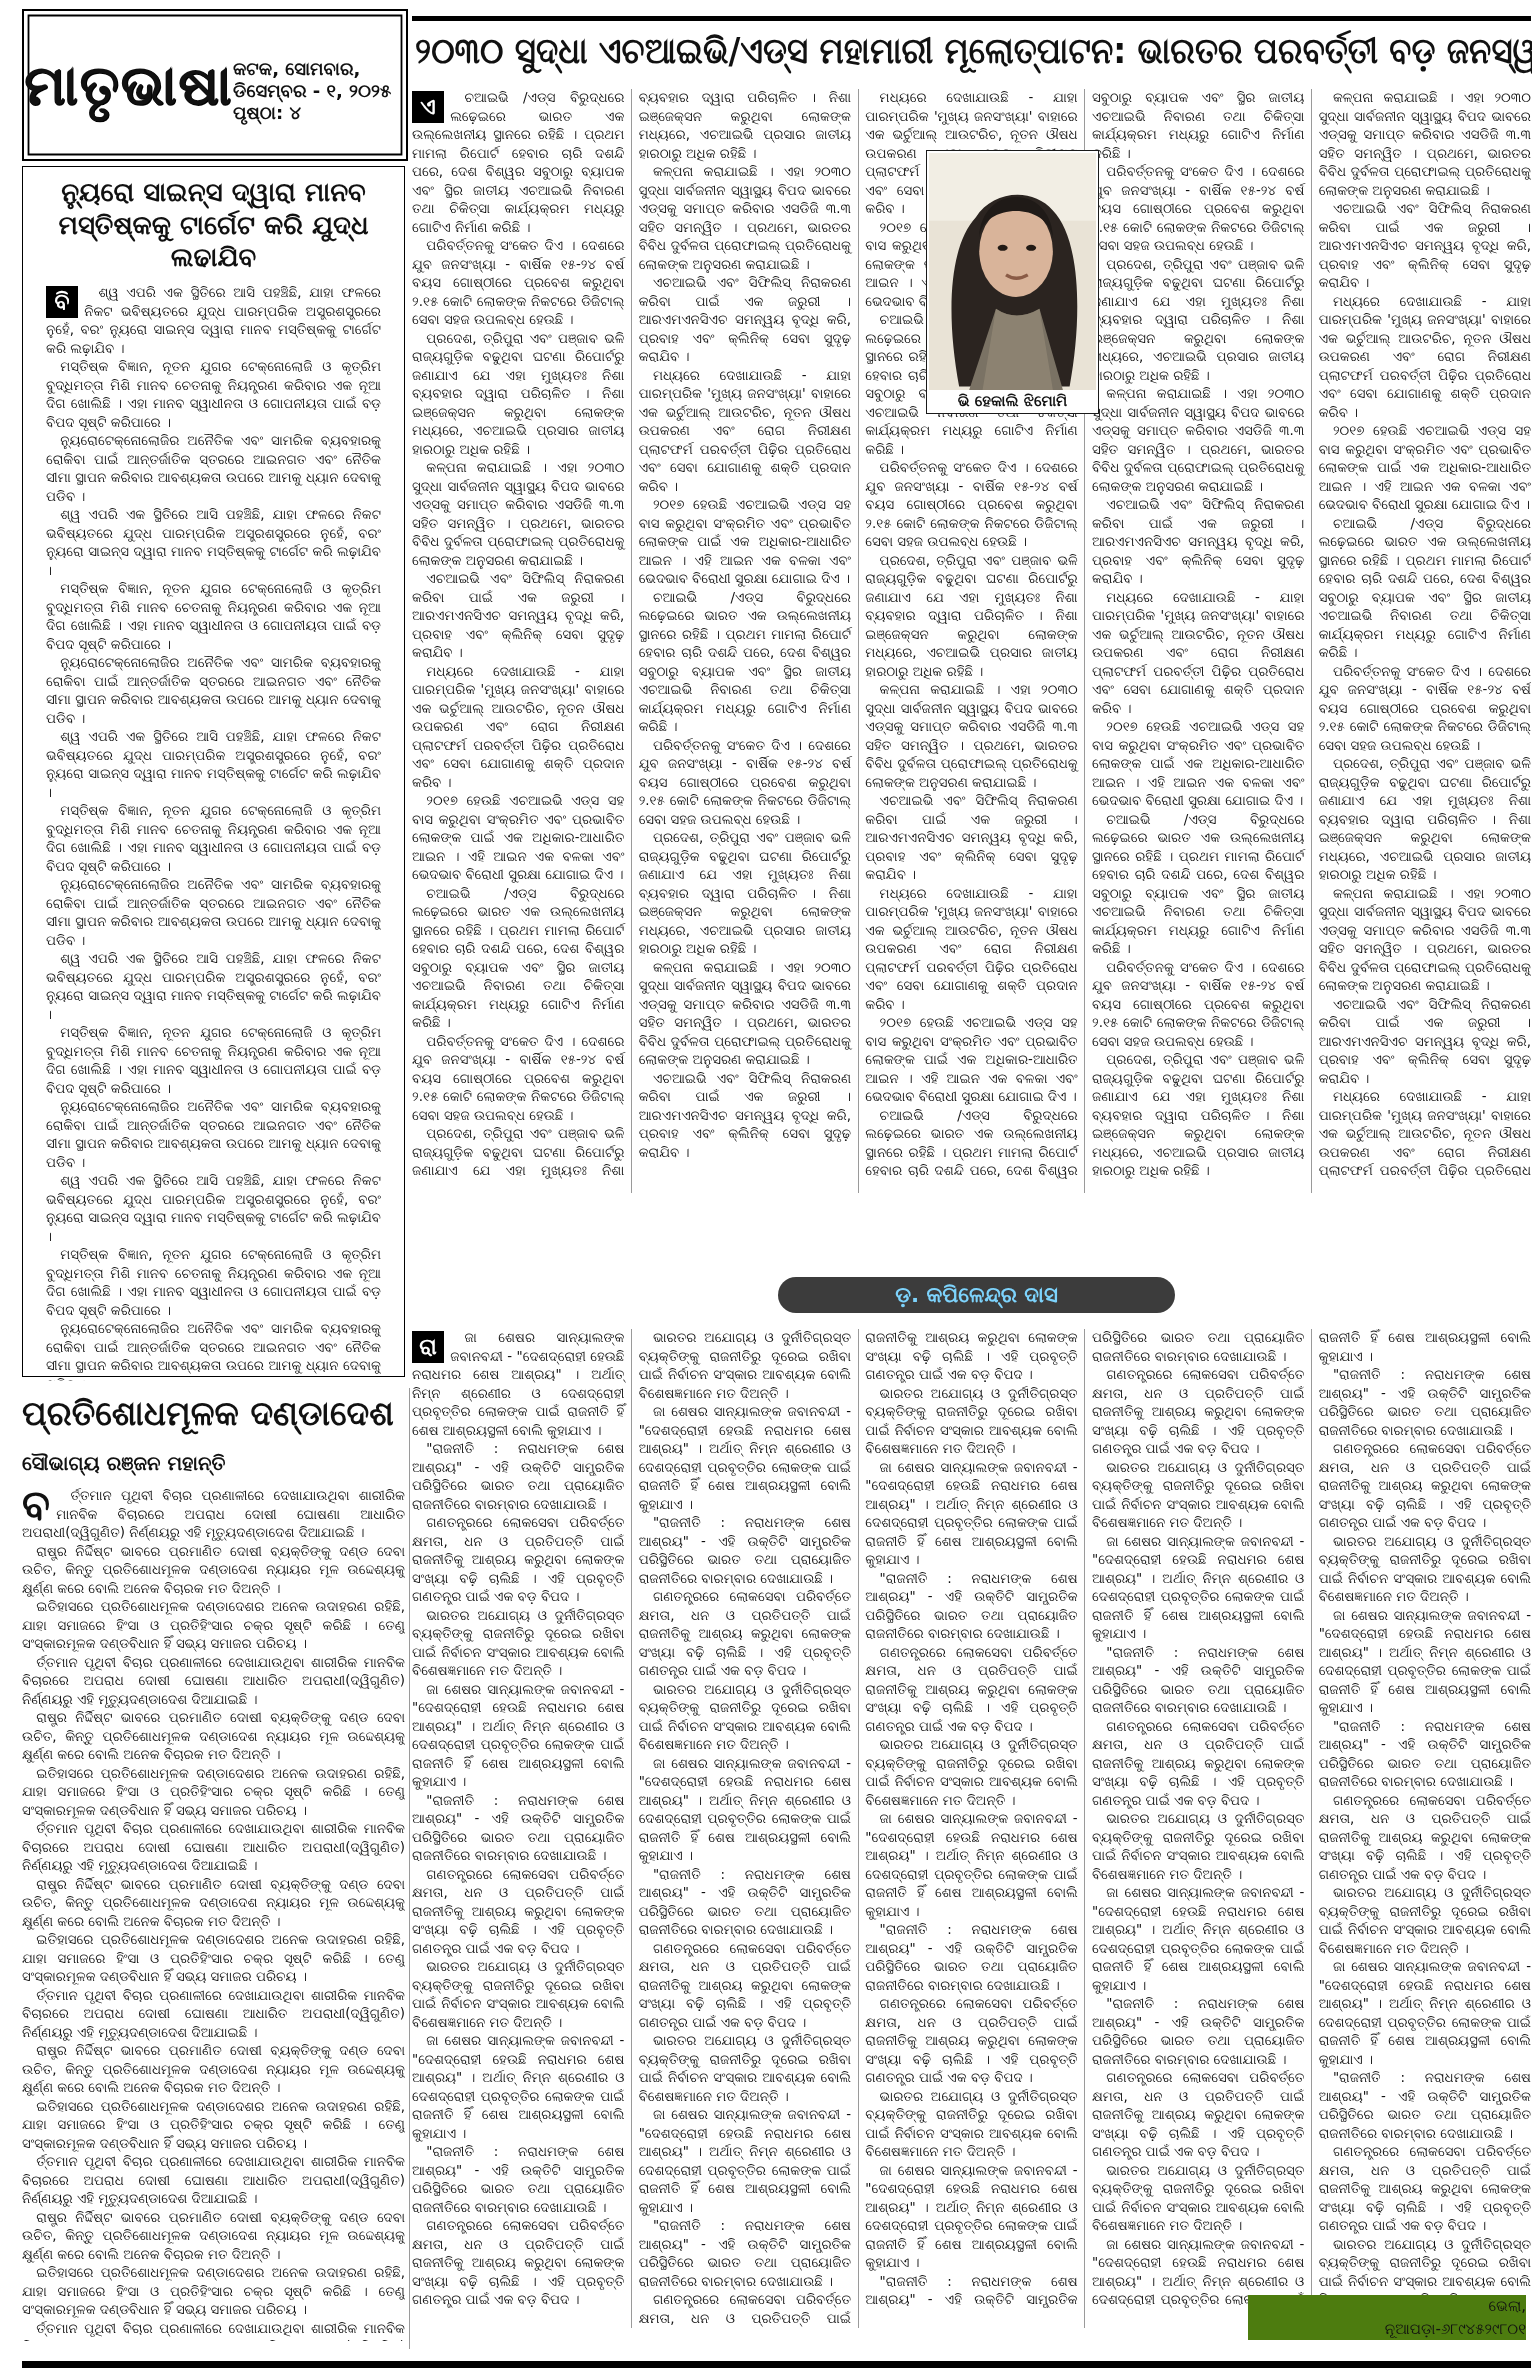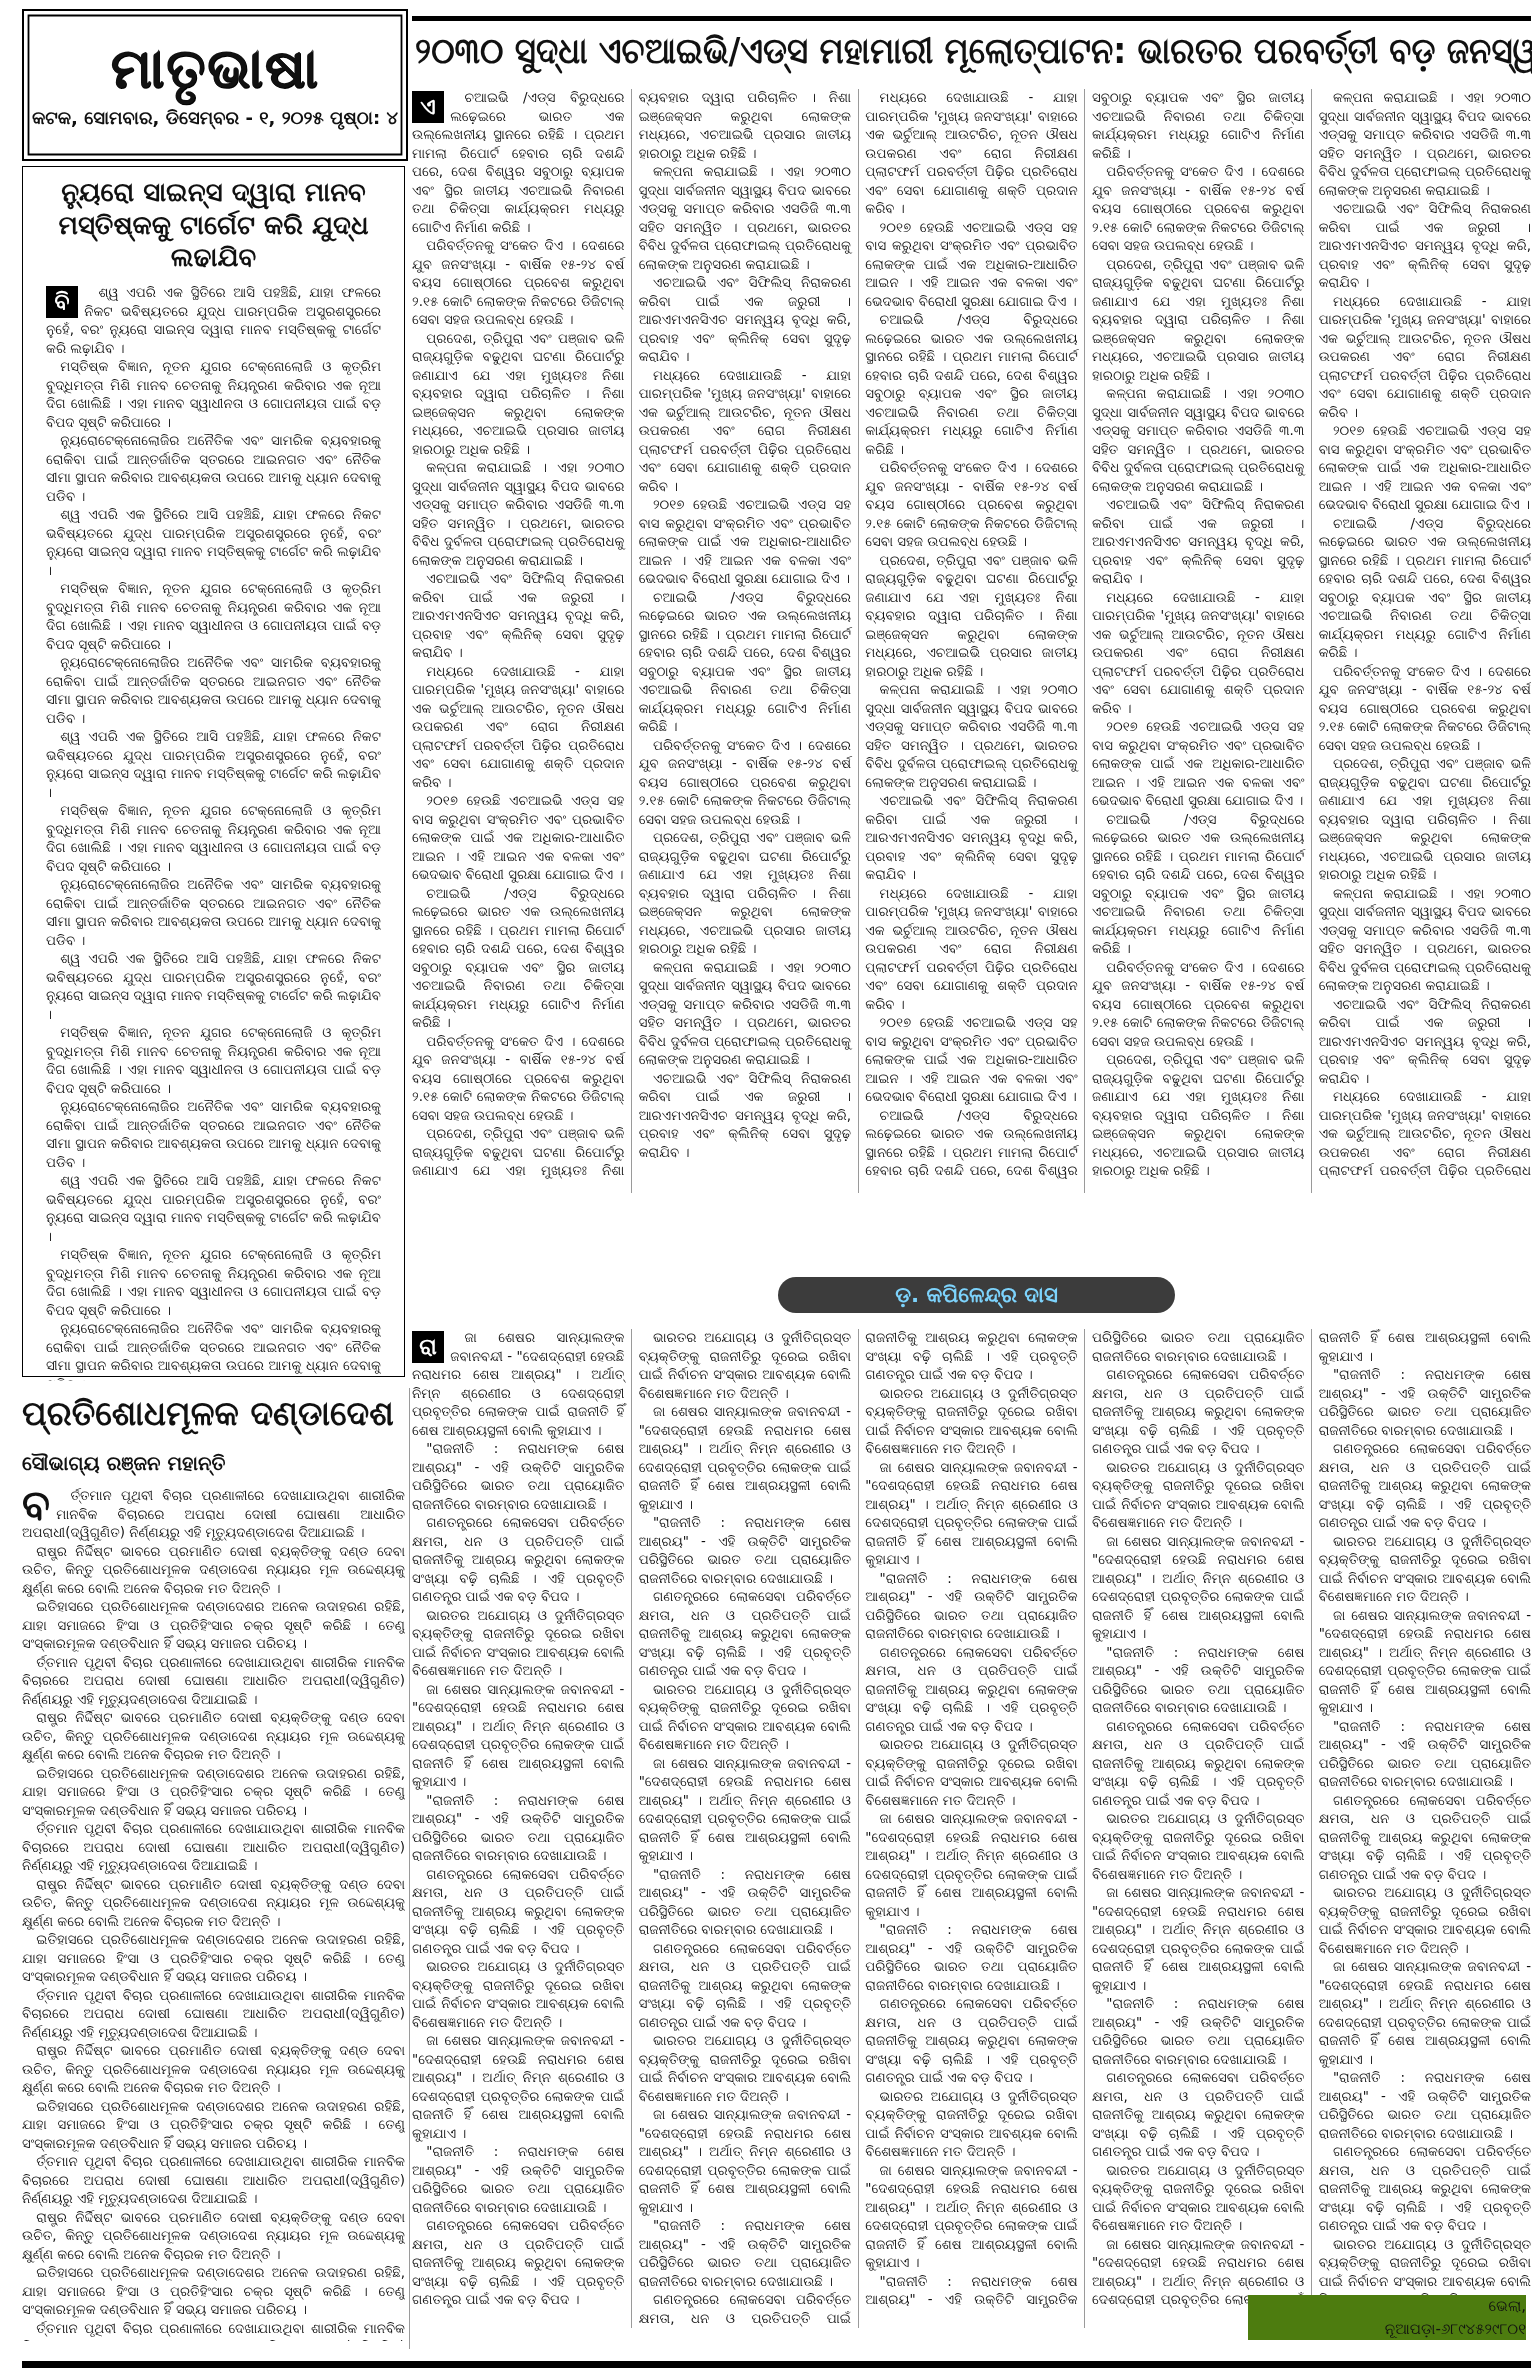--- a/index.html
+++ b/index.html
@@ -1,21 +1,21 @@
 <!DOCTYPE html>
 <html style="font-size:14.3px"><head>
 <meta charset="utf-8">
 <style>
   html,body{margin:0;padding:0;background:#cfcfcf;}
   .page{position:relative;width:1533px;height:2377px;background:#ffffff;
         font-family:"DejaVu Sans",sans-serif;color:#111;overflow:hidden;}
   
   .masthead{position:absolute;left:22px;top:9px;width:382px;height:148px;
             border:2.7px solid #000;box-shadow:inset 0 0 0 3.6px #fff,inset 0 0 0 5.4px #000;
-            display:flex;flex-direction:column;align-items:center;justify-content:center;}
+            display:flex;flex-direction:row;align-items:center;}
   .masthead-title{font-size:55px;font-weight:900;letter-spacing:1.8px;line-height:1;
             text-shadow:0.9px 0.9px 0 #000;}
   .masthead-date{margin-top:11px;font-size:18px;font-weight:700;}
   
   .lead-rule{position:absolute;left:412px;top:16px;width:1119px;height:5.4px;background:#000;}
   .lead-headline{position:absolute;left:415px;top:28.5px;width:1119px;font-size:36px;font-weight:900;
             white-space:nowrap;transform:scaleX(.90);transform-origin:left center;line-height:1.2;}
   
   .bodytext{font-size:13.4px;line-height:1.38;text-align:justify;overflow:hidden;}
   .bodytext p{margin:0;text-indent:14.3px;}
@@ -111,20 +111,35 @@
         <p>୨୦୧୭ ହେଉଛି ଏଚଆଇଭି ଏଡ୍ସ ସହ ବାସ କରୁଥିବା ସଂକ୍ରମିତ ଏବଂ ପ୍ରଭାବିତ ଲୋକଙ୍କ ପାଇଁ ଏକ ଅଧିକାର-ଆଧାରିତ ଆଇନ । ଏହି ଆଇନ ଏକ ବଳକା ଏବଂ ଭେଦଭାବ ବିରୋଧୀ ସୁରକ୍ଷା ଯୋଗାଇ ଦିଏ ।</p>
         <p>ଚଆଇଭି /ଏଡ୍ସ ବିରୁଦ୍ଧରେ ଲଢ଼େଇରେ ଭାରତ ଏକ ଉଲ୍ଲେଖନୀୟ ସ୍ଥାନରେ ରହିଛି । ପ୍ରଥମ ମାମଲା ରିପୋର୍ଟ ହେବାର ଚାରି ଦଶନ୍ଦି ପରେ, ଦେଶ ବିଶ୍ୱର ସବୁଠାରୁ ବ୍ୟାପକ ଏବଂ ସ୍ଥିର ଜାତୀୟ ଏଚଆଇଭି ନିବାରଣ ତଥା ଚିକିତ୍ସା କାର୍ଯ୍ୟକ୍ରମ ମଧ୍ୟରୁ ଗୋଟିଏ ନିର୍ମାଣ କରିଛି ।</p>
         <p>ପରିବର୍ତ୍ତନକୁ ସଂକେତ ଦିଏ । ଦେଶରେ ଯୁବ ଜନସଂଖ୍ୟା - ବାର୍ଷିକ ୧୫-୨୪ ବର୍ଷ ବୟସ ଗୋଷ୍ଠୀରେ ପ୍ରବେଶ କରୁଥିବା ୨.୧୫ କୋଟି ଲୋକଙ୍କ ନିକଟରେ ଡିଜିଟାଲ୍ ସେବା ସହଜ ଉପଲବ୍ଧ ହେଉଛି ।</p>
         <p>ପ୍ରଦେଶ, ତ୍ରିପୁରା ଏବଂ ପଞ୍ଜାବ ଭଳି ରାଜ୍ୟଗୁଡ଼ିକ ବଢୁଥିବା ଘଟଣା ରିପୋର୍ଟରୁ ଜଣାଯାଏ ଯେ ଏହା ମୁଖ୍ୟତଃ ନିଶା ବ୍ୟବହାର ଦ୍ୱାରା ପରିଚାଳିତ । ନିଶା ଇଞ୍ଜେକ୍ସନ କରୁଥିବା ଲୋକଙ୍କ ମଧ୍ୟରେ, ଏଚଆଇଭି ପ୍ରସାର ଜାତୀୟ ହାରଠାରୁ ଅଧିକ ରହିଛି ।</p>
         <p>କଳ୍ପନା କରାଯାଇଛି । ଏହା ୨୦୩୦ ସୁଦ୍ଧା ସାର୍ବଜନୀନ ସ୍ୱାସ୍ଥ୍ୟ ବିପଦ ଭାବରେ ଏଡ୍ସକୁ ସମାପ୍ତ କରିବାର ଏସଡିଜି ୩.୩ ସହିତ ସମନ୍ୱିତ । ପ୍ରଥମେ, ଭାରତର ବିବିଧ ଦୁର୍ବଳତା ପ୍ରୋଫାଇଲ୍ ପ୍ରତିରୋଧକୁ ଲୋକଙ୍କ ଅନୁସରଣ କରାଯାଇଛି ।</p>
         <p>ଏଚଆଇଭି ଏବଂ ସିଫିଲିସ୍ ନିରାକରଣ କରିବା ପାଇଁ ଏକ ଜରୁରୀ । ଆରଏମଏନସିଏଚ ସମନ୍ୱୟ ବୃଦ୍ଧି କରି, ପ୍ରବାହ ଏବଂ କ୍ଲିନିକ୍ ସେବା ସୁଦୃଢ଼ କରାଯିବ ।</p>
         <p>ମଧ୍ୟରେ ଦେଖାଯାଉଛି - ଯାହା ପାରମ୍ପରିକ 'ମୁଖ୍ୟ ଜନସଂଖ୍ୟା' ବାହାରେ ଏକ ଭର୍ଚୁଆଲ୍ ଆଉଟରିଚ, ନୂତନ ଔଷଧ ଉପକରଣ ଏବଂ ରୋଗ ନିରୀକ୍ଷଣ ପ୍ଲାଟଫର୍ମ ପରବର୍ତ୍ତୀ ପିଢ଼ିର ପ୍ରତିରୋଧ ଏବଂ ସେବା ଯୋଗାଣକୁ ଶକ୍ତି ପ୍ରଦାନ କରିବ ।</p>
       </div>
   </div>
 
+  <div class="photo">
+    <svg viewBox="0 0 100 140" preserveAspectRatio="none">
+      <rect x="0" y="0" width="100" height="140" fill="#e9e3d6"></rect>
+      <rect x="0" y="0" width="100" height="40" fill="#f2eee4"></rect>
+      <path d="M18,138 C10,95 12,55 28,38 C38,22 62,20 74,34 C90,50 92,95 84,138 Z" fill="#2b2420"></path>
+      <ellipse cx="52" cy="58" rx="22" ry="27" fill="#d9b49a"></ellipse>
+      <path d="M30,50 C32,30 70,28 74,50 C74,38 66,26 52,26 C38,26 30,38 30,50 Z" fill="#1f1a17"></path>
+      <ellipse cx="44" cy="56" rx="3" ry="1.8" fill="#221a15"></ellipse>
+      <ellipse cx="61" cy="56" rx="3" ry="1.8" fill="#221a15"></ellipse>
+      <path d="M46,72 Q52,76 59,72" stroke="#8a5b46" stroke-width="2" fill="none"></path>
+      <path d="M40,92 Q52,100 66,92 L80,140 L24,140 Z" fill="#7a7264"></path>
+      <path d="M40,92 Q52,100 66,92 L74,140 L32,140 Z" fill="#9a907c" opacity="0.55"></path>
+    </svg>
+    <div class="photo-caption">ଭି ହେକାଲି ଝିମୋମି</div>
+  </div>
 
   <div class="boxart">
     <div class="boxart-headline">ନ୍ୟୁରୋ ସାଇନ୍ସ ଦ୍ୱାରା ମାନବ ମସ୍ତିଷ୍କକୁ ଟାର୍ଗେଟ କରି ଯୁଦ୍ଧ ଲଢାଯିବ</div>
     <div class="boxart-body bodytext">
       <span class="dropcap-box">ବି</span>
       <div>
           <p>ଶ୍ୱ ଏପରି ଏକ ସ୍ଥିତିରେ ଆସି ପହଞ୍ଚିଛି, ଯାହା ଫଳରେ ନିକଟ ଭବିଷ୍ୟତରେ ଯୁଦ୍ଧ ପାରମ୍ପରିକ ଅସ୍ତ୍ରଶସ୍ତ୍ରରେ ନୁହେଁ, ବରଂ ନ୍ୟୁରୋ ସାଇନ୍ସ ଦ୍ୱାରା ମାନବ ମସ୍ତିଷ୍କକୁ ଟାର୍ଗେଟ କରି ଲଢ଼ାଯିବ ।</p>
           <p>ମସ୍ତିଷ୍କ ବିଜ୍ଞାନ, ନୂତନ ଯୁଗର ଟେକ୍ନୋଲୋଜି ଓ କୃତ୍ରିମ ବୁଦ୍ଧିମତ୍ତା ମିଶି ମାନବ ଚେତନାକୁ ନିୟନ୍ତ୍ରଣ କରିବାର ଏକ ନୂଆ ଦିଗ ଖୋଲିଛି । ଏହା ମାନବ ସ୍ୱାଧୀନତା ଓ ଗୋପନୀୟତା ପାଇଁ ବଡ଼ ବିପଦ ସୃଷ୍ଟି କରିପାରେ ।</p>
           <p>ନ୍ୟୁରୋଟେକ୍ନୋଲୋଜିର ଅନୈତିକ ଏବଂ ସାମରିକ ବ୍ୟବହାରକୁ ରୋକିବା ପାଇଁ ଆନ୍ତର୍ଜାତିକ ସ୍ତରରେ ଆଇନଗତ ଏବଂ ନୈତିକ ସୀମା ସ୍ଥାପନ କରିବାର ଆବଶ୍ୟକତା ଉପରେ ଆମକୁ ଧ୍ୟାନ ଦେବାକୁ ପଡିବ ।</p>
           <p>ଶ୍ୱ ଏପରି ଏକ ସ୍ଥିତିରେ ଆସି ପହଞ୍ଚିଛି, ଯାହା ଫଳରେ ନିକଟ ଭବିଷ୍ୟତରେ ଯୁଦ୍ଧ ପାରମ୍ପରିକ ଅସ୍ତ୍ରଶସ୍ତ୍ରରେ ନୁହେଁ, ବରଂ ନ୍ୟୁରୋ ସାଇନ୍ସ ଦ୍ୱାରା ମାନବ ମସ୍ତିଷ୍କକୁ ଟାର୍ଗେଟ କରି ଲଢ଼ାଯିବ ।</p>

